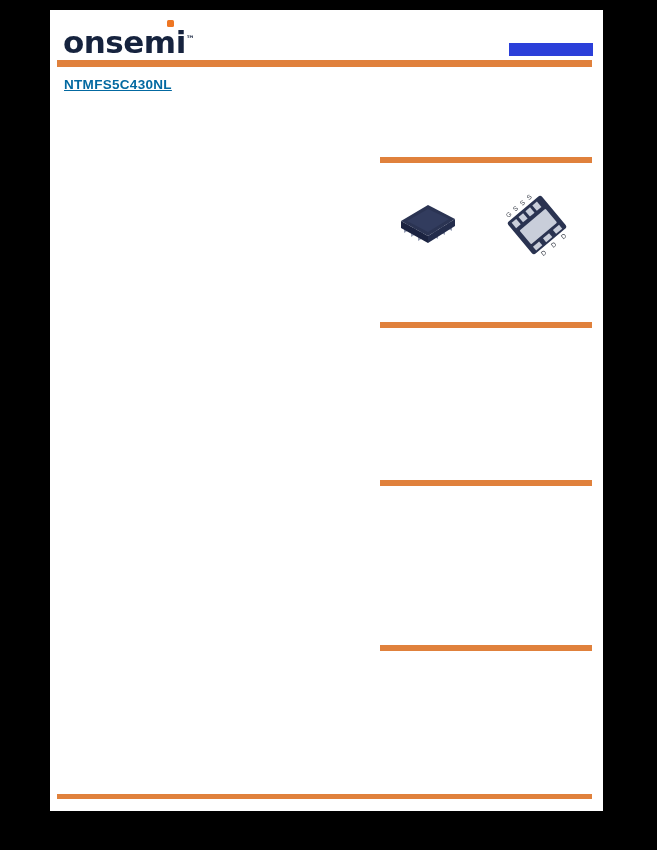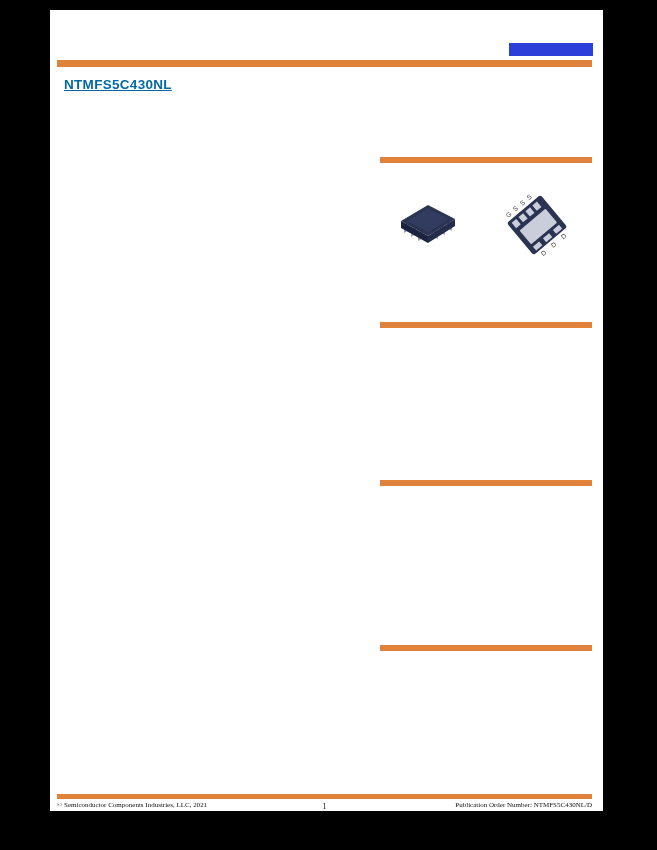--- a/index.html
+++ b/index.html
@@ -56,20 +56,24 @@
   }
   .footer .fleft{position:absolute;left:0;top:0;}
   .footer .fcenter{position:absolute;left:50%;transform:translateX(-50%);top:1px;font-size:8px;}
   .footer .fright{position:absolute;right:0;top:0;}
 </style>
 </head>
 <body>
 
 <div class="page">
 
+  <div class="logo">
+    <span>onsemi</span><span class="logo-tm">™</span>
+    <span class="logo-dot"></span>
+  </div>
 
   <div class="header-badge"></div>
 
   <div class="rule main-rule"></div>
 
   <a class="title-link">NTMFS5C430NL</a>
 
   <div class="sec-bar b1"></div>
   <div class="sec-bar b2"></div>
   <div class="sec-bar b3"></div>
@@ -117,19 +121,14 @@
           <text x="28" y="63">D</text>
           <text x="41" y="63">D</text>
           <text x="54" y="63">D</text>
         </g>
       </g>
     </svg>
   </div>
 
   <div class="rule footer-rule"></div>
 
-  <div class="footer">
-    <span class="fleft">© Semiconductor Components Industries, LLC, 2021</span>
-    <span class="fcenter">1</span>
-    <span class="fright">Publication Order Number: NTMFS5C430NL/D</span>
-  </div>
 
 </div>
 
 </body></html>

